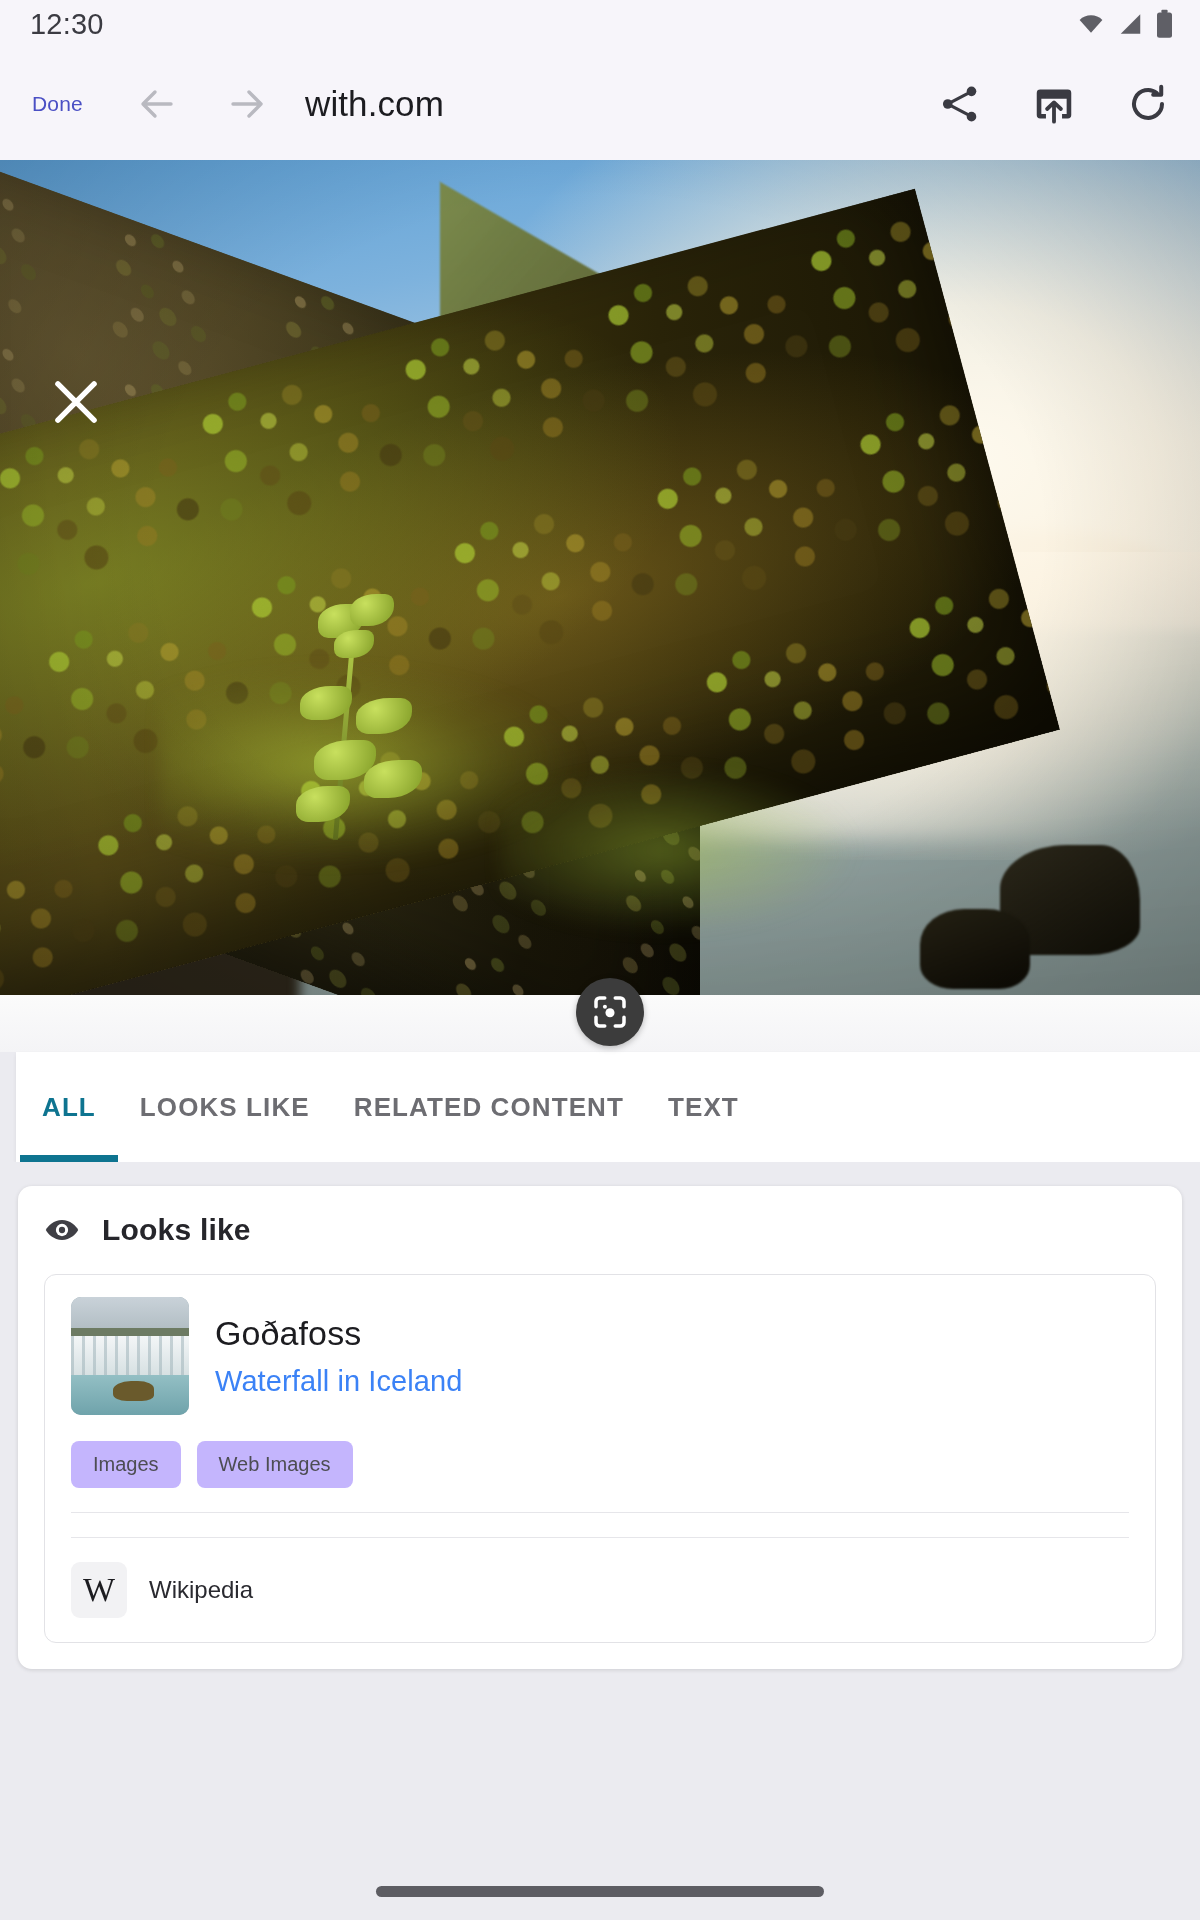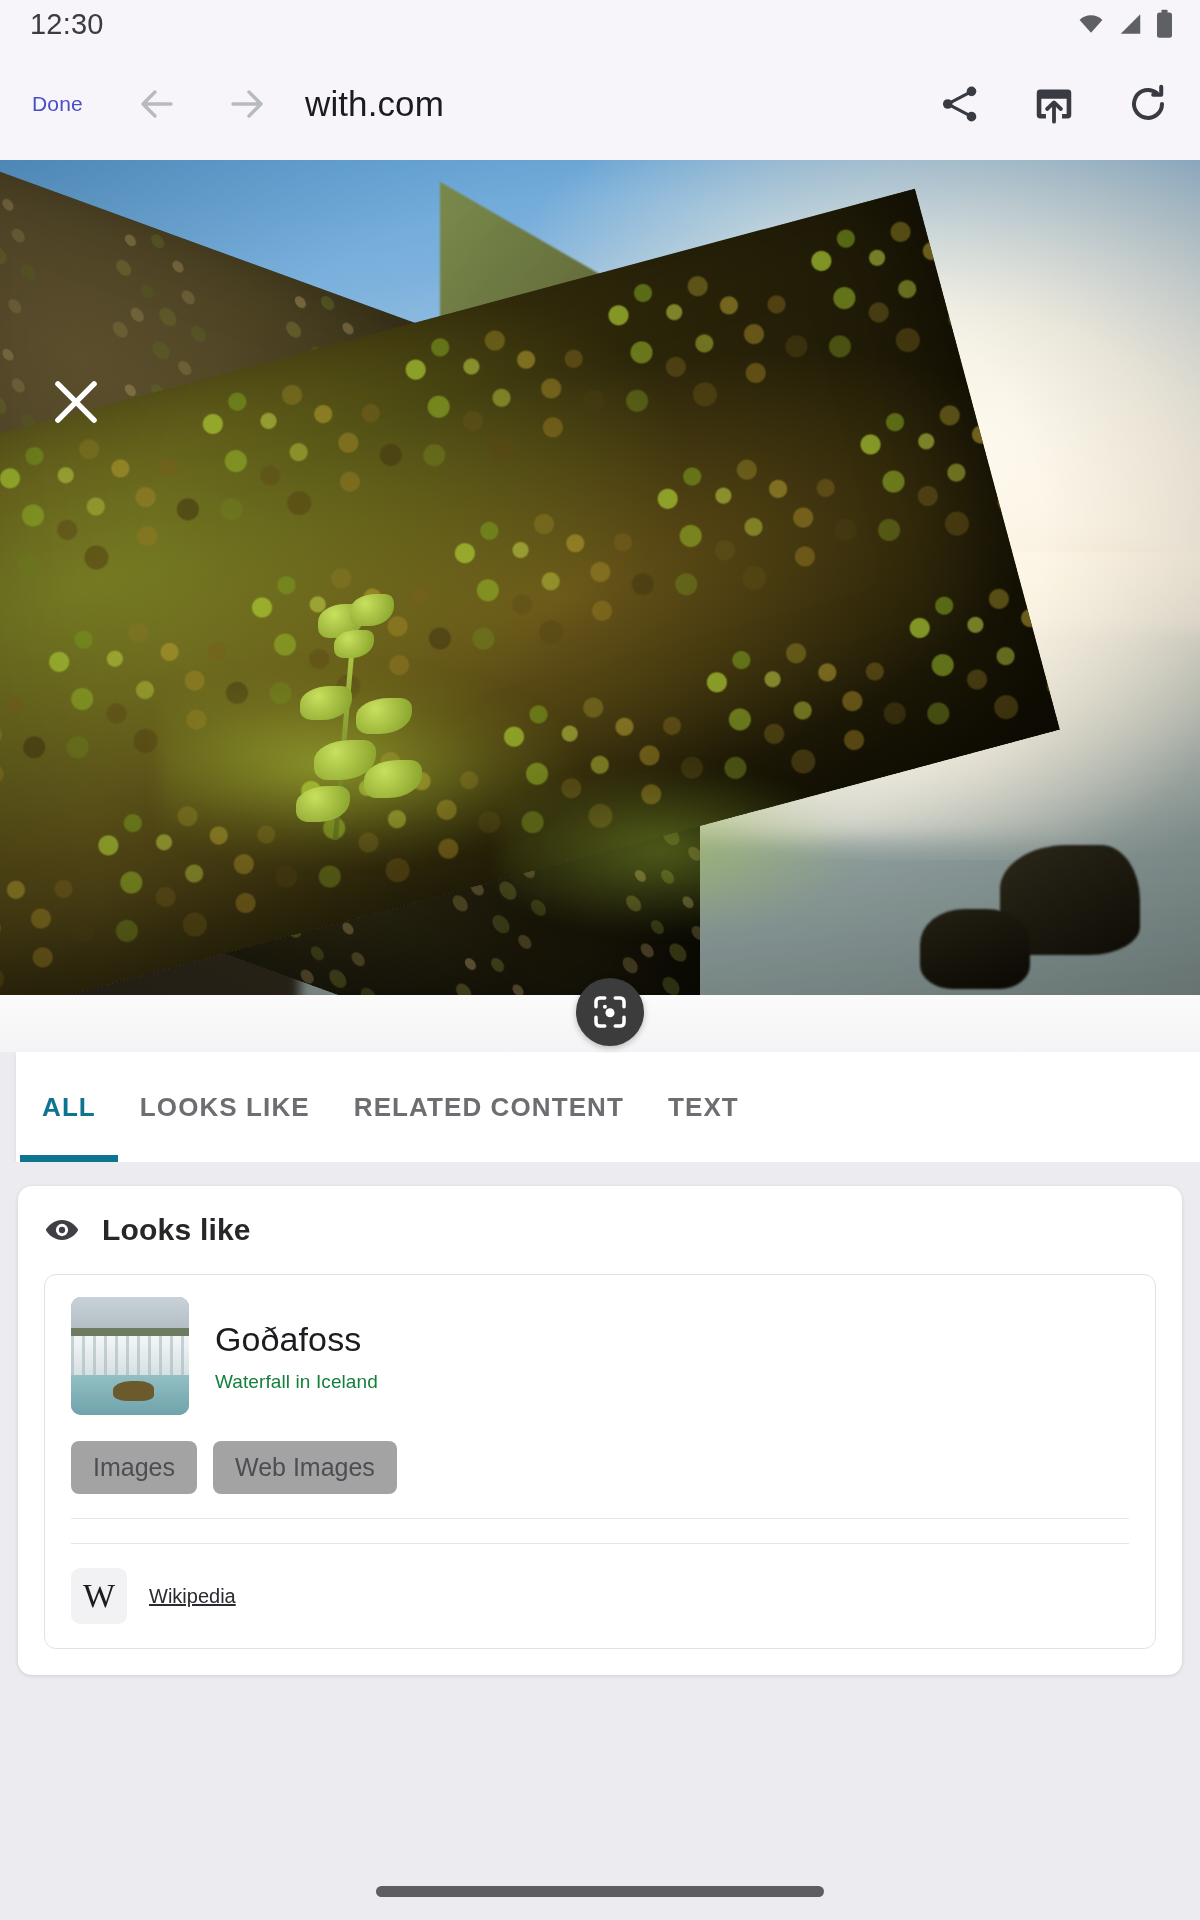--- a/index.html
+++ b/index.html
@@ -291,42 +291,42 @@
   }
   .thumb-pool {
     position:absolute; bottom:0; left:0; width:100%; height:34%;
     background:linear-gradient(180deg,#93bfc4,#6fa3ab);
   }
   .thumb-rock {
     position:absolute; bottom:12%; left:36%; width:34%; height:17%;
     background:#6a5a2c; border-radius:45% 40% 30% 35%;
   }
   .entity-title { font-size:34px; color:#1c1c20; margin-bottom:12px; letter-spacing:0.1px; }
-  .entity-sub { font-size:19px; color:#15803d; letter-spacing:0.1px; }
+  .entity-sub { font-size:29px; color:#3b82f6; letter-spacing:0.1px; }
 
   .chips { display:flex; gap:16px; margin-top:26px; }
   .chip {
-    background:#a3a3a3; border-radius:8px;
-    padding:12px 22px; font-size:25px; color:#4d4d53;
+    background:#c4b5fd; border-radius:8px;
+    padding:12px 22px; font-size:20px; color:#4d4d53;
     cursor:pointer;
     text-align:center;
   }
   .divider { height:1px; background:#e6e6ea; margin:24px 0 0 0; }
   .desc {
     font-size:28px; line-height:1.42; color:#2a2a30;
     padding:24px 0 26px 0; letter-spacing:0.05px;
   }
   .source-row { display:flex; align-items:center; gap:22px; padding-top:24px; }
   .wiki-badge {
     width:56px; height:56px; border-radius:9px; background:#f2f2f4;
     display:flex; align-items:center; justify-content:center;
     font-family:"Liberation Serif", serif; font-size:34px; color:#1c1c20;
     flex:none;
   }
-  .source-name { font-size:20px; color:#2a2a30;text-decoration:underline; }
+  .source-name { font-size:24px; color:#2a2a30; }
 
   
   .homebar {
     position:absolute; bottom:0; left:0; width:1200px; height:58px;
     background:#ebebf0;
     display:flex; align-items:center; justify-content:center;
   }
   .home-indicator {
     width:448px; height:11px; border-radius:6px; background:#5d5d63;
   }

